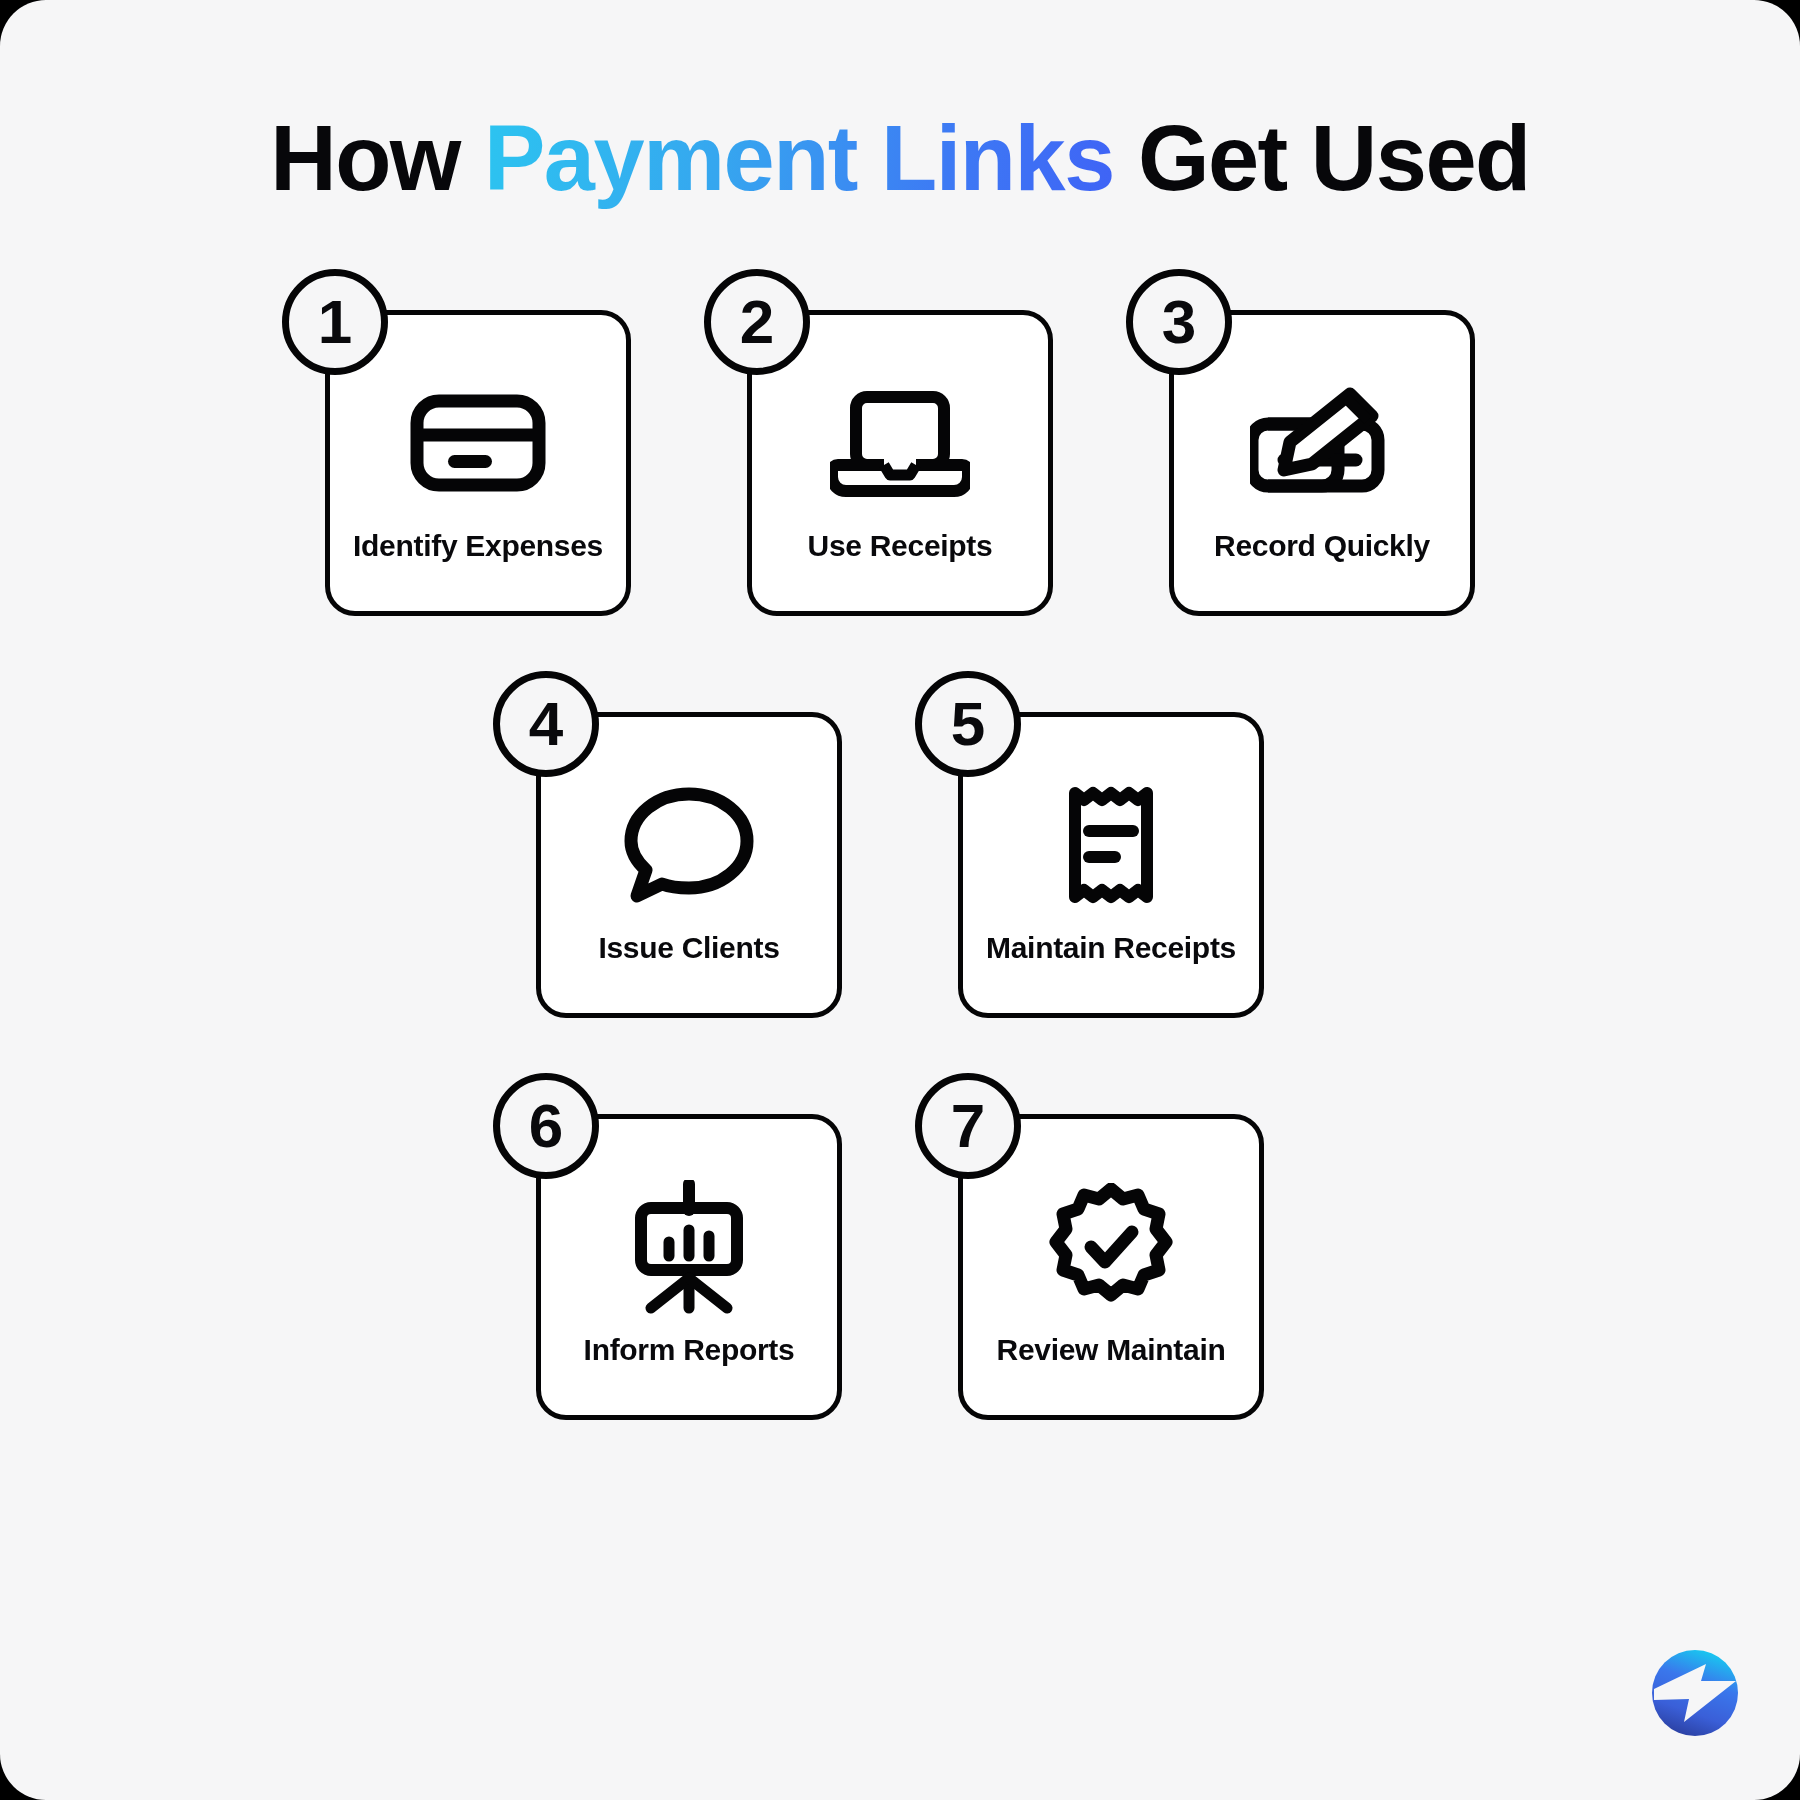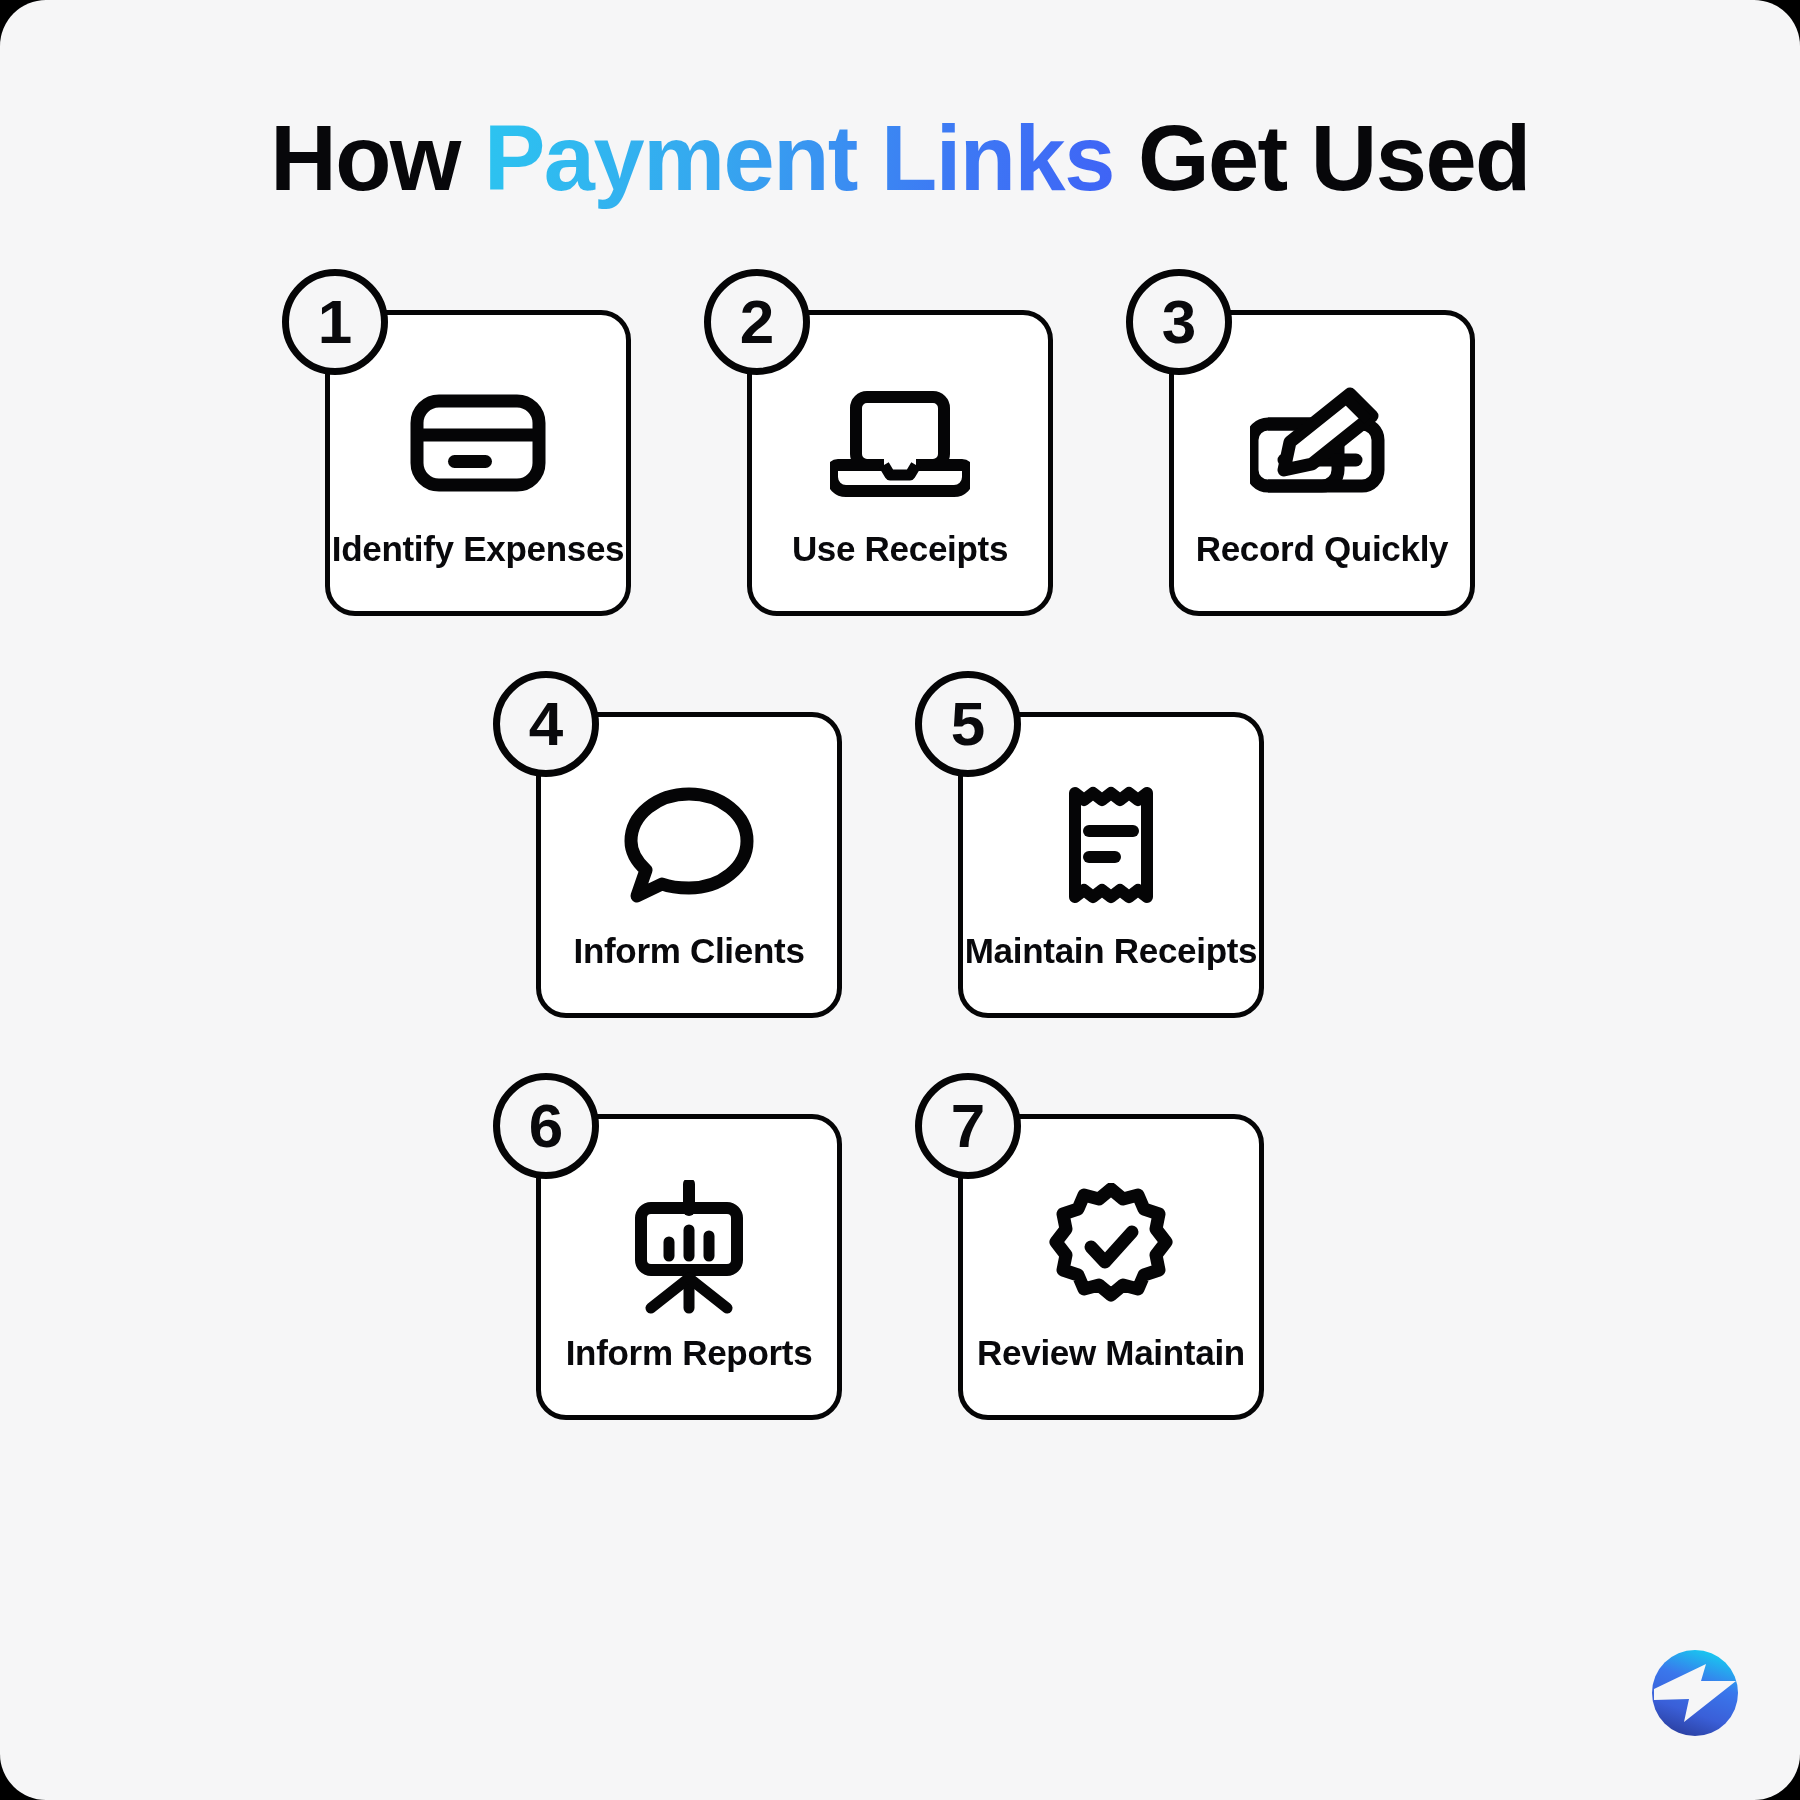--- a/index.html
+++ b/index.html
@@ -93,21 +93,21 @@
     width: 152px;
     height: 132px;
     display: flex;
     align-items: center;
     justify-content: center;
   }
   .icon-wrap svg { display: block; }
 
   .card-label {
     margin-top: 20px;
-    font-size: 35px;
+    font-size: 30px;
     font-weight: bold;
     color: #09090c;
     letter-spacing: -0.3px;
     text-align: center;
     white-space: nowrap;
   }
 
   
   #logo {
     position: absolute;
@@ -171,21 +171,21 @@
   <div class="row" id="row-2">
 
     <div class="card">
       <div class="badge">4</div>
       <div class="icon-wrap">
         <svg width="132" height="126" viewBox="0 0 132 126">
           <path d="M66 12 C98 12 124 33 124 59 C124 85 98 106 66 106 C56 106 47 105 39 102
                    L14 114 L23 88 C14 80 8 70 8 59 C8 33 34 12 66 12 Z" fill="none" stroke="#050506" stroke-width="13" stroke-linejoin="round"></path>
         </svg>
       </div>
-      <div class="card-label">Inform Clients</div>
+      <div class="card-label">Issue Clients</div>
     </div>
 
     <div class="card">
       <div class="badge">5</div>
       <div class="icon-wrap">
         <svg width="104" height="132" viewBox="0 0 104 132">
           <path d="M16 14 l9 7 l9 -7 l9 7 l9 -7 l9 7 l9 -7 l9 7 l9 -7
                    v104 l-9 -7 l-9 7 l-9 -7 l-9 7 l-9 -7 l-9 7 l-9 -7 l-9 7 z" fill="none" stroke="#050506" stroke-width="12" stroke-linejoin="round"></path>
           <line x1="30" y1="52" x2="74" y2="52" stroke="#050506" stroke-width="12" stroke-linecap="round"></line>
           <line x1="30" y1="78" x2="56" y2="78" stroke="#050506" stroke-width="12" stroke-linecap="round"></line>

